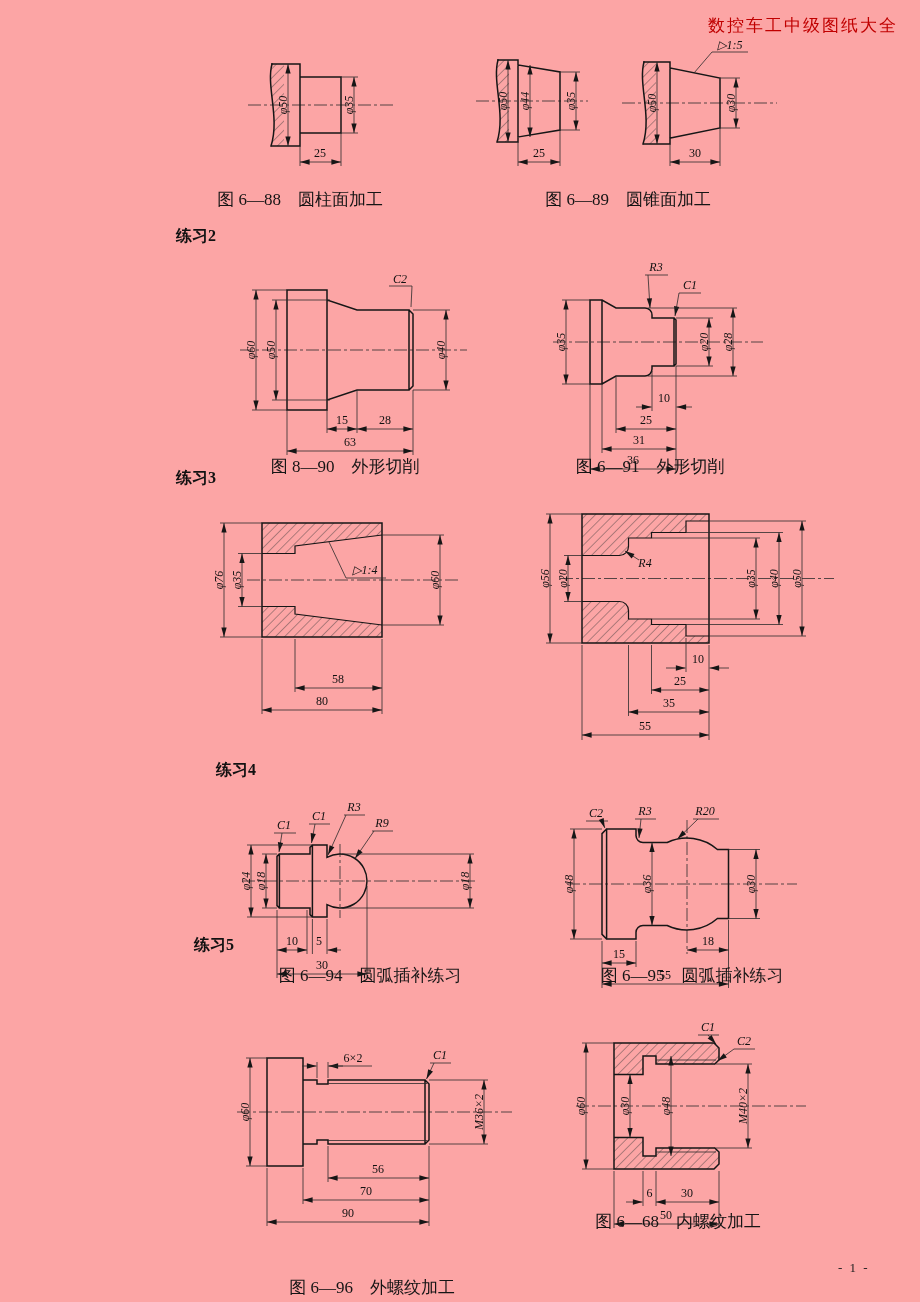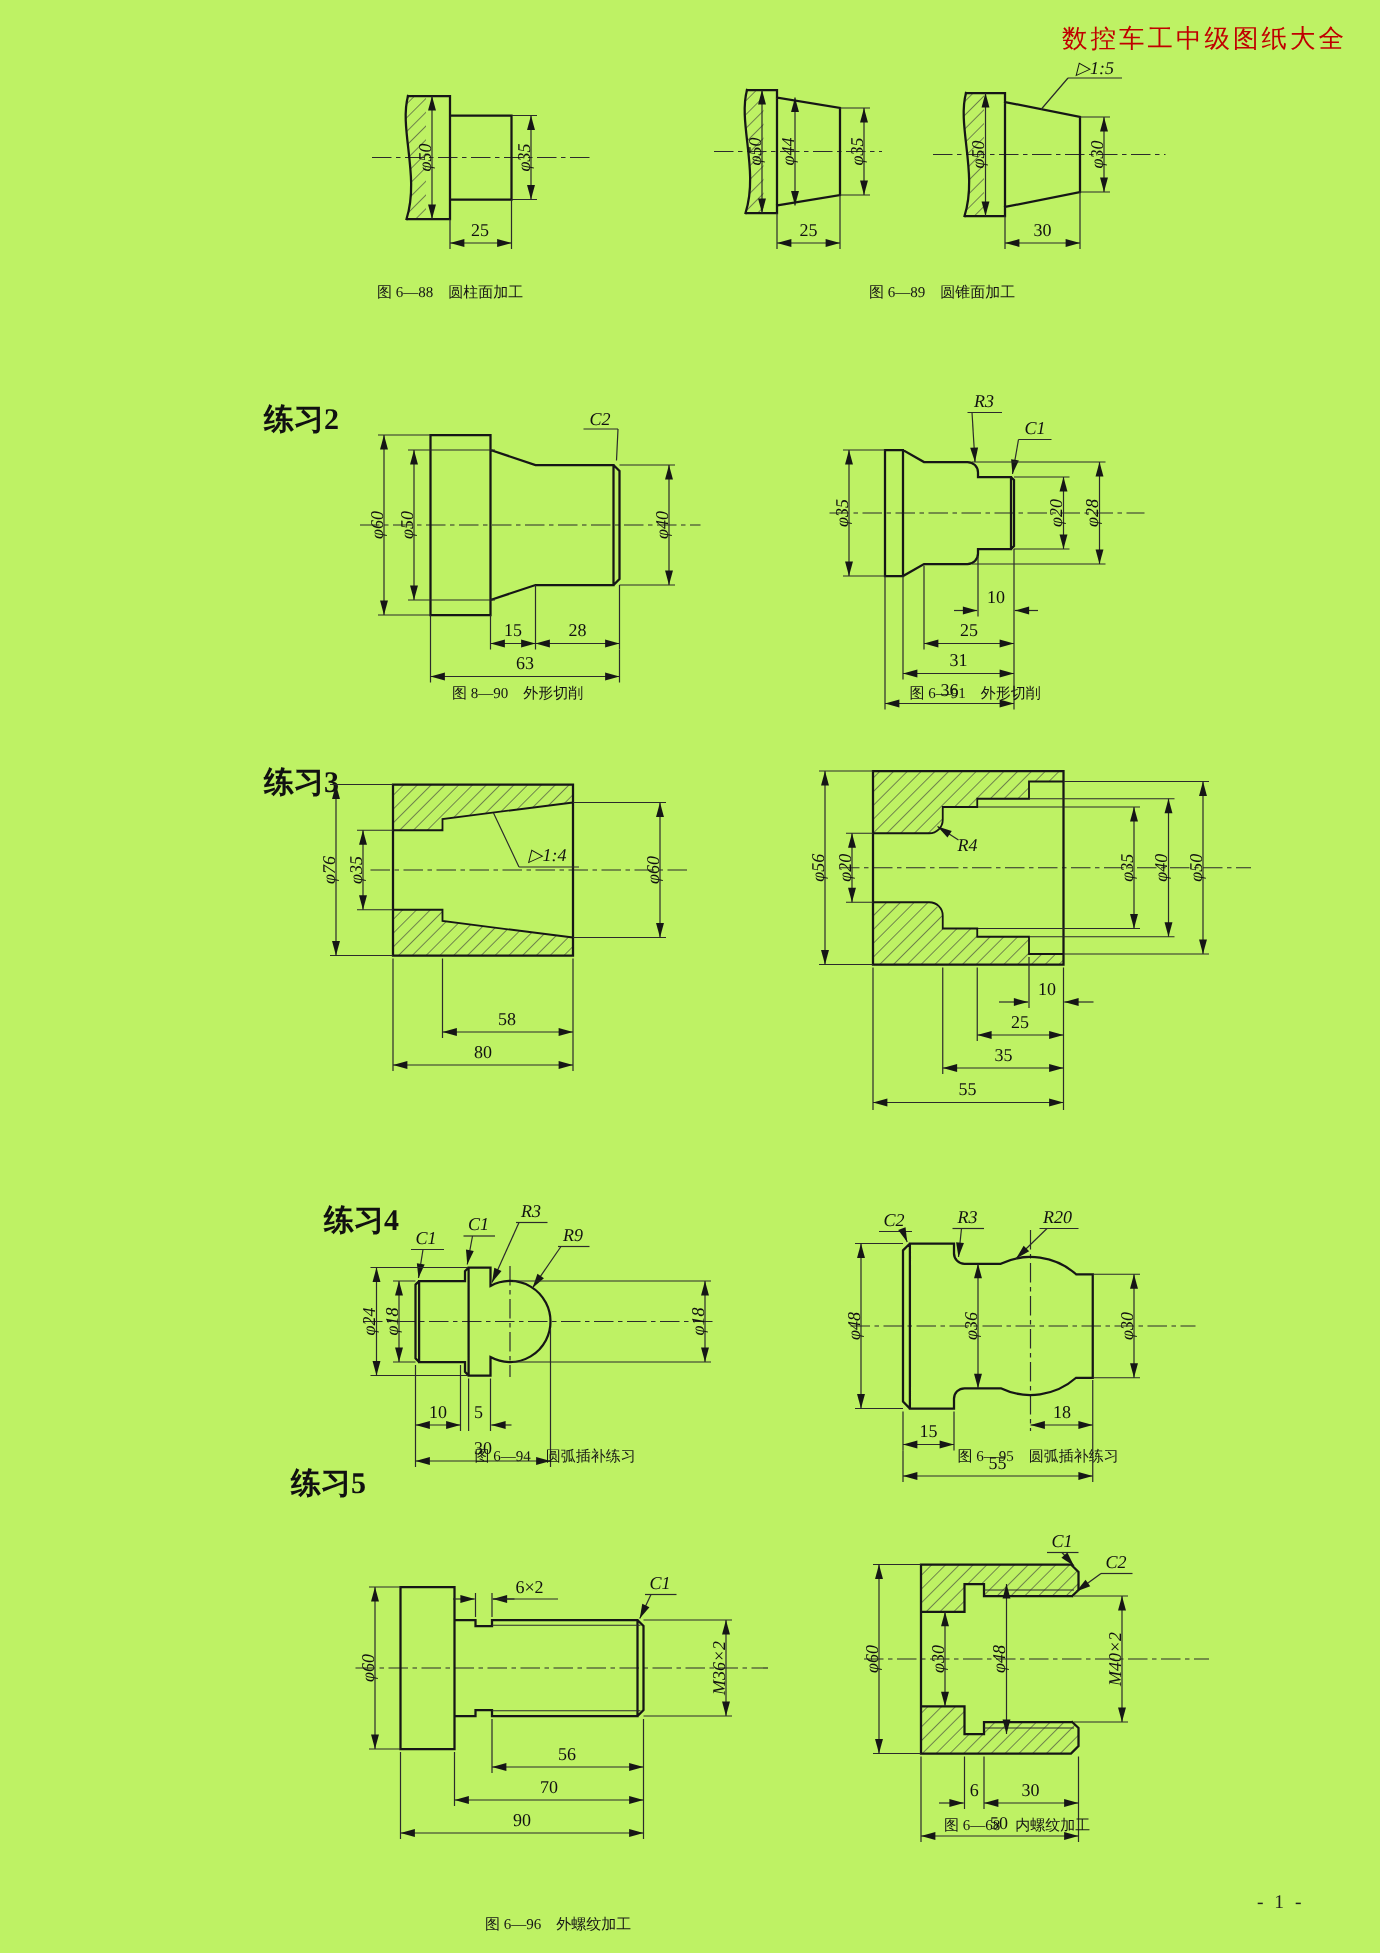--- a/index.html
+++ b/index.html
@@ -1,21 +1,21 @@
 <!DOCTYPE html>
 <html><head>
 <meta charset="utf-8">
 <style>
   html,body{margin:0;padding:0;background:#e8e8e8;}
-  .page{position:relative;width:920px;height:1302px;background:#bef264;overflow:hidden;
+  .page{position:relative;width:920px;height:1302px;background:#fca5a5;overflow:hidden;
         font-family:"Liberation Serif",serif;color:#111;text-decoration:underline;}
   .hdr{position:absolute;top:14px;right:22px;font-size:17px;letter-spacing:2px;}
   .pgnum{position:absolute;top:1260px;left:838px;font-size:13px;color:#222;letter-spacing:2px;}
-  .exlabel{position:absolute;font-size:20px;font-weight:bold;color:#111;margin-top:40px;}
-  .caption{position:absolute;transform:translateX(-50%);font-size:10px;white-space:nowrap;color:#151515;}
+  .exlabel{position:absolute;font-size:16px;font-weight:bold;color:#111;}
+  .caption{position:absolute;transform:translateX(-50%);font-size:17px;white-space:nowrap;color:#151515;}
   svg{position:absolute;overflow:visible;}
   .ol{fill:none;stroke:#161616;stroke-width:1.5;stroke-linejoin:miter;stroke-linecap:square;}
   .ol2{fill:none;stroke:#161616;stroke-width:1.2;}
   .tl{stroke:#2b2b2b;stroke-width:.8;fill:none;}
   .cl{stroke:#2b2b2b;stroke-width:.8;fill:none;stroke-dasharray:13 3 3 3;}
   .dim{stroke:#2b2b2b;stroke-width:.8;fill:none;marker-start:url(#ar);marker-end:url(#ar);}
   .dimE{stroke:#2b2b2b;stroke-width:.8;fill:none;marker-end:url(#ar);}
   .ht{fill:url(#ht);stroke:none;}
   .dt{font:italic 12px "Liberation Serif",serif;fill:#111;}
   .dn{font:12px "Liberation Serif",serif;fill:#111;}

